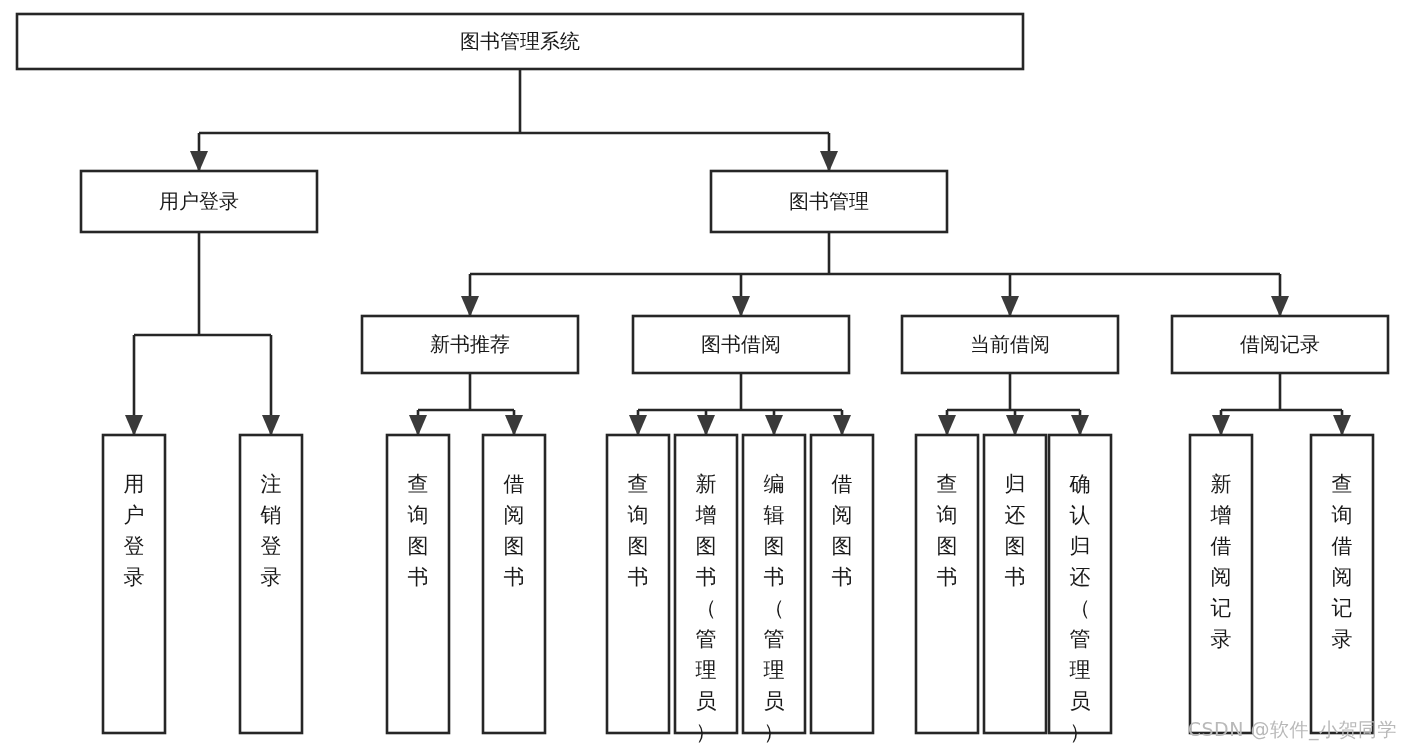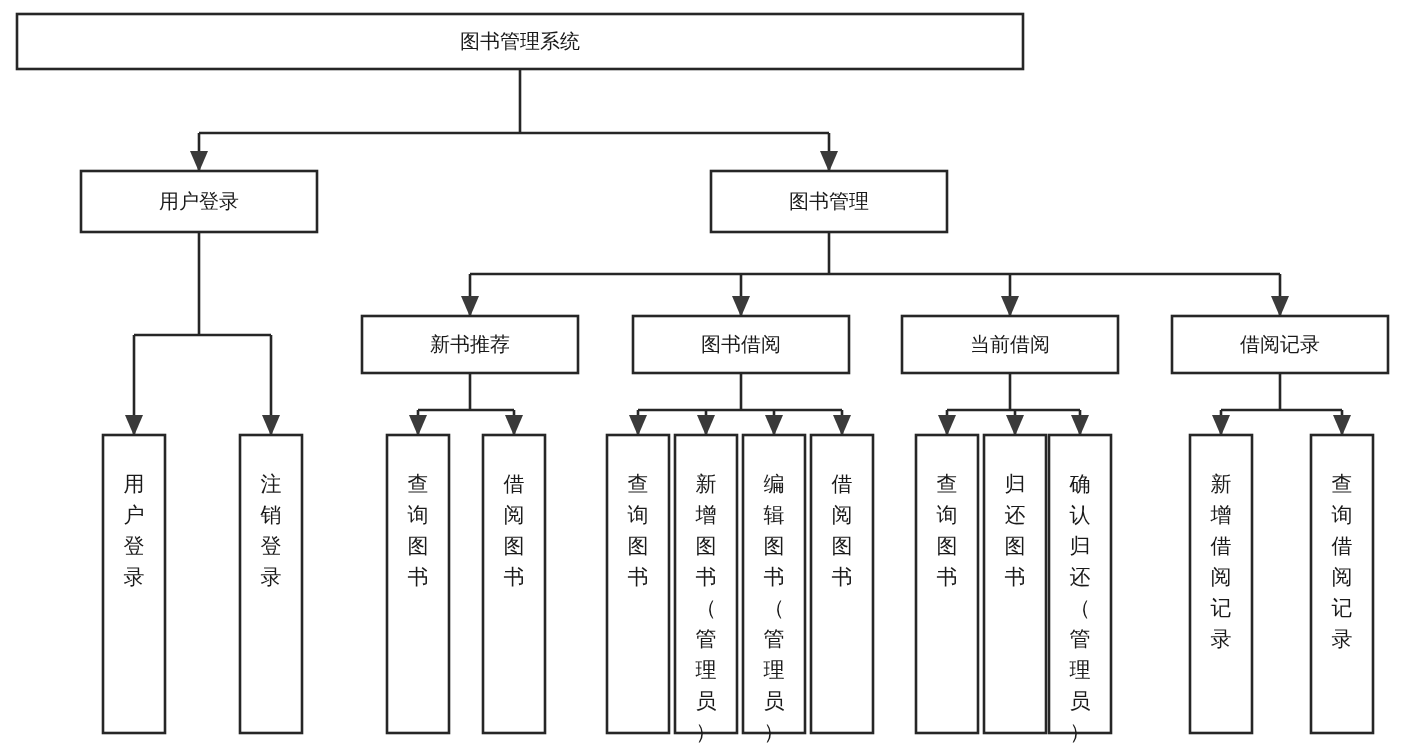--- a/index.html
+++ b/index.html
@@ -206,14 +206,15 @@
           <rect x="1190" y="435" width="62" height="298" class="node-box"></rect>
           <text x="1221" class="node-label-vertical"><tspan x="1221" y="484.5">新</tspan><tspan x="1221" y="515.5">增</tspan><tspan x="1221" y="546.5">借</tspan><tspan x="1221" y="577.5">阅</tspan><tspan x="1221" y="608.5">记</tspan><tspan x="1221" y="639.5">录</tspan></text>
         </g>
         <g>
           <rect x="1311" y="435" width="62" height="298" class="node-box"></rect>
           <text x="1342" class="node-label-vertical"><tspan x="1342" y="484.5">查</tspan><tspan x="1342" y="515.5">询</tspan><tspan x="1342" y="546.5">借</tspan><tspan x="1342" y="577.5">阅</tspan><tspan x="1342" y="608.5">记</tspan><tspan x="1342" y="639.5">录</tspan></text>
         </g>
       </g>
   </svg>
 
+  <div class="watermark">CSDN @软件_小贺同学</div>
 
 </div>
 
 </body></html>

